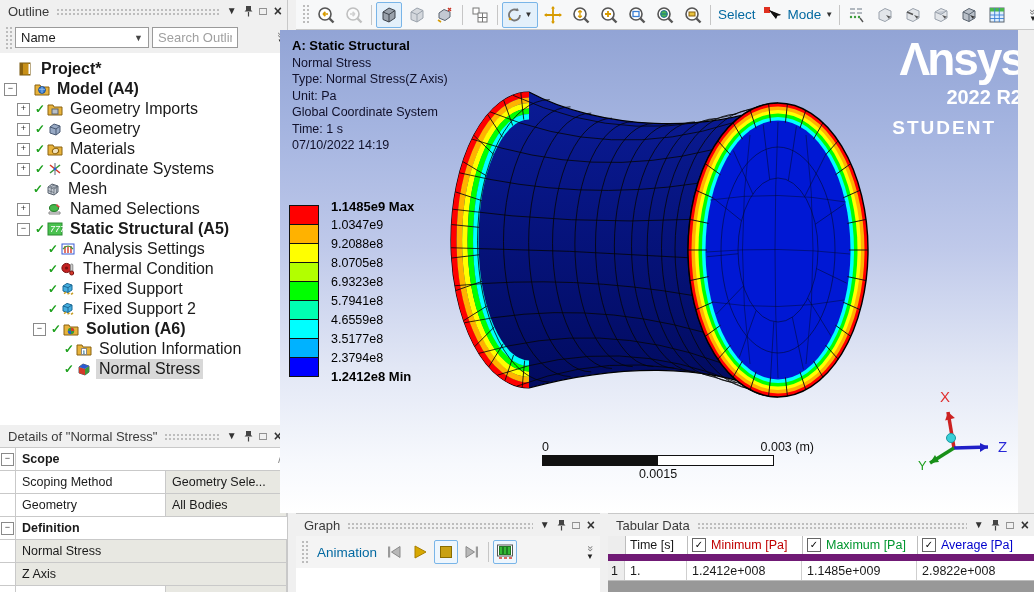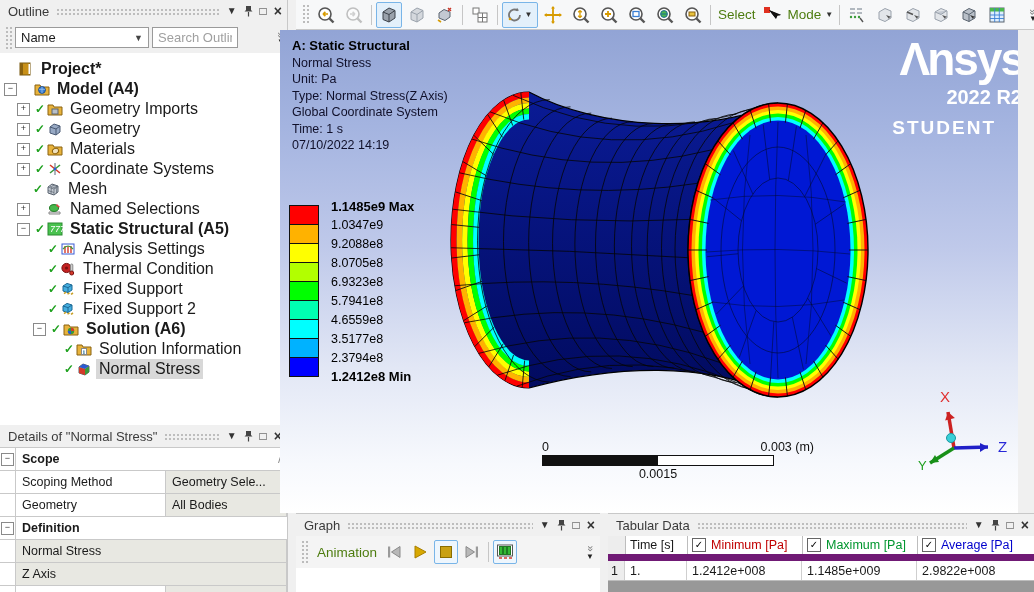--- a/index.html
+++ b/index.html
@@ -56,21 +56,21 @@
   .scrollhint{position:absolute;right:3px;top:6px;color:#888;font-size:10px;}
   
   #vsplit{position:absolute;left:288px;top:0;width:8px;height:592px;background:#f0f0f0;}
   
   #toolbar{position:absolute;left:296px;top:0;width:738px;height:30px;background:#f7f8f9;
            border-bottom:1px solid #c8c8c8;display:flex;align-items:center;box-sizing:border-box;padding-left:3px;}
   .tbtn{width:24px;height:24px;display:flex;align-items:center;justify-content:center;flex:none;
         border:1px solid transparent;border-radius:2px;margin:0 1px;}
   .tbtn.active{border-color:#79b5e8;background:#e3f0fb;}
   .tbtn.dim{opacity:.5;}
-  .tlab{font-size:13.5px;color:#4d7c0f;margin:0 4px;}
+  .tlab{font-size:13.5px;color:#0369a1;margin:0 4px;}
   .mini-caret{font-size:8px;color:#333;margin:0 3px 0 0;}
   #tb-overflow{margin-left:auto;margin-right:-3px;display:flex;flex-direction:column;line-height:8px;align-items:center;color:#777;}
   
   #viewport{position:absolute;left:280px;top:30px;width:738px;height:483px;overflow:hidden;
             background:linear-gradient(180deg,#92a4d5 0%,#a4b4e0 20%,#bfc9ea 45%,#e2e7f5 70%,#f7f9fd 90%,#ffffff 100%);}
   #model-svg{position:absolute;left:0;top:0;}
   #annotation{position:absolute;left:12px;top:8px;color:#10102a;line-height:16.5px;font-size:12.5px;}
   #annotation .l1{font-weight:bold;font-size:13px;color:#000;}
   #legend{position:absolute;left:9px;top:167px;width:210px;}
   .lg-band{position:absolute;left:0;width:30px;height:20px;border:1px solid #111;box-sizing:border-box;}
@@ -690,22 +690,22 @@
           <path d="M430,170 Q498,160 566,172" fill="none" stroke="#000a30" stroke-width="1" opacity=".5"></path>
           <path d="M426,222 Q498,216 570,224" fill="none" stroke="#000a30" stroke-width="1" opacity=".5"></path>
           <path d="M432,272 Q498,282 564,270" fill="none" stroke="#000a30" stroke-width="1" opacity=".5"></path>
           <ellipse cx="498" cy="220" rx="90" ry="147" fill="none" stroke="#000" stroke-width="1.4"></ellipse>
         </g>
     </svg>
 
     <div id="annotation">
       <div class="l1">A: Static Structural</div>
       <div>Normal Stress</div>
+      <div>Type: Normal Stress(Z Axis)</div>
       <div>Unit: Pa</div>
-      <div>Type: Normal Stress(Z Axis)</div>
       <div>Global Coordinate System</div>
       <div>Time: 1 s</div>
       <div>07/10/2022 14:19</div>
     </div>
 
     <div id="legend">
       <div class="lg-band" style="top: 8px; background: rgb(255, 0, 0);"></div>
       <div class="lg-band" style="top: 27px; background: rgb(255, 178, 0);"></div>
       <div class="lg-band" style="top: 46px; background: rgb(255, 255, 0);"></div>
       <div class="lg-band" style="top: 65px; background: rgb(178, 255, 0);"></div>

